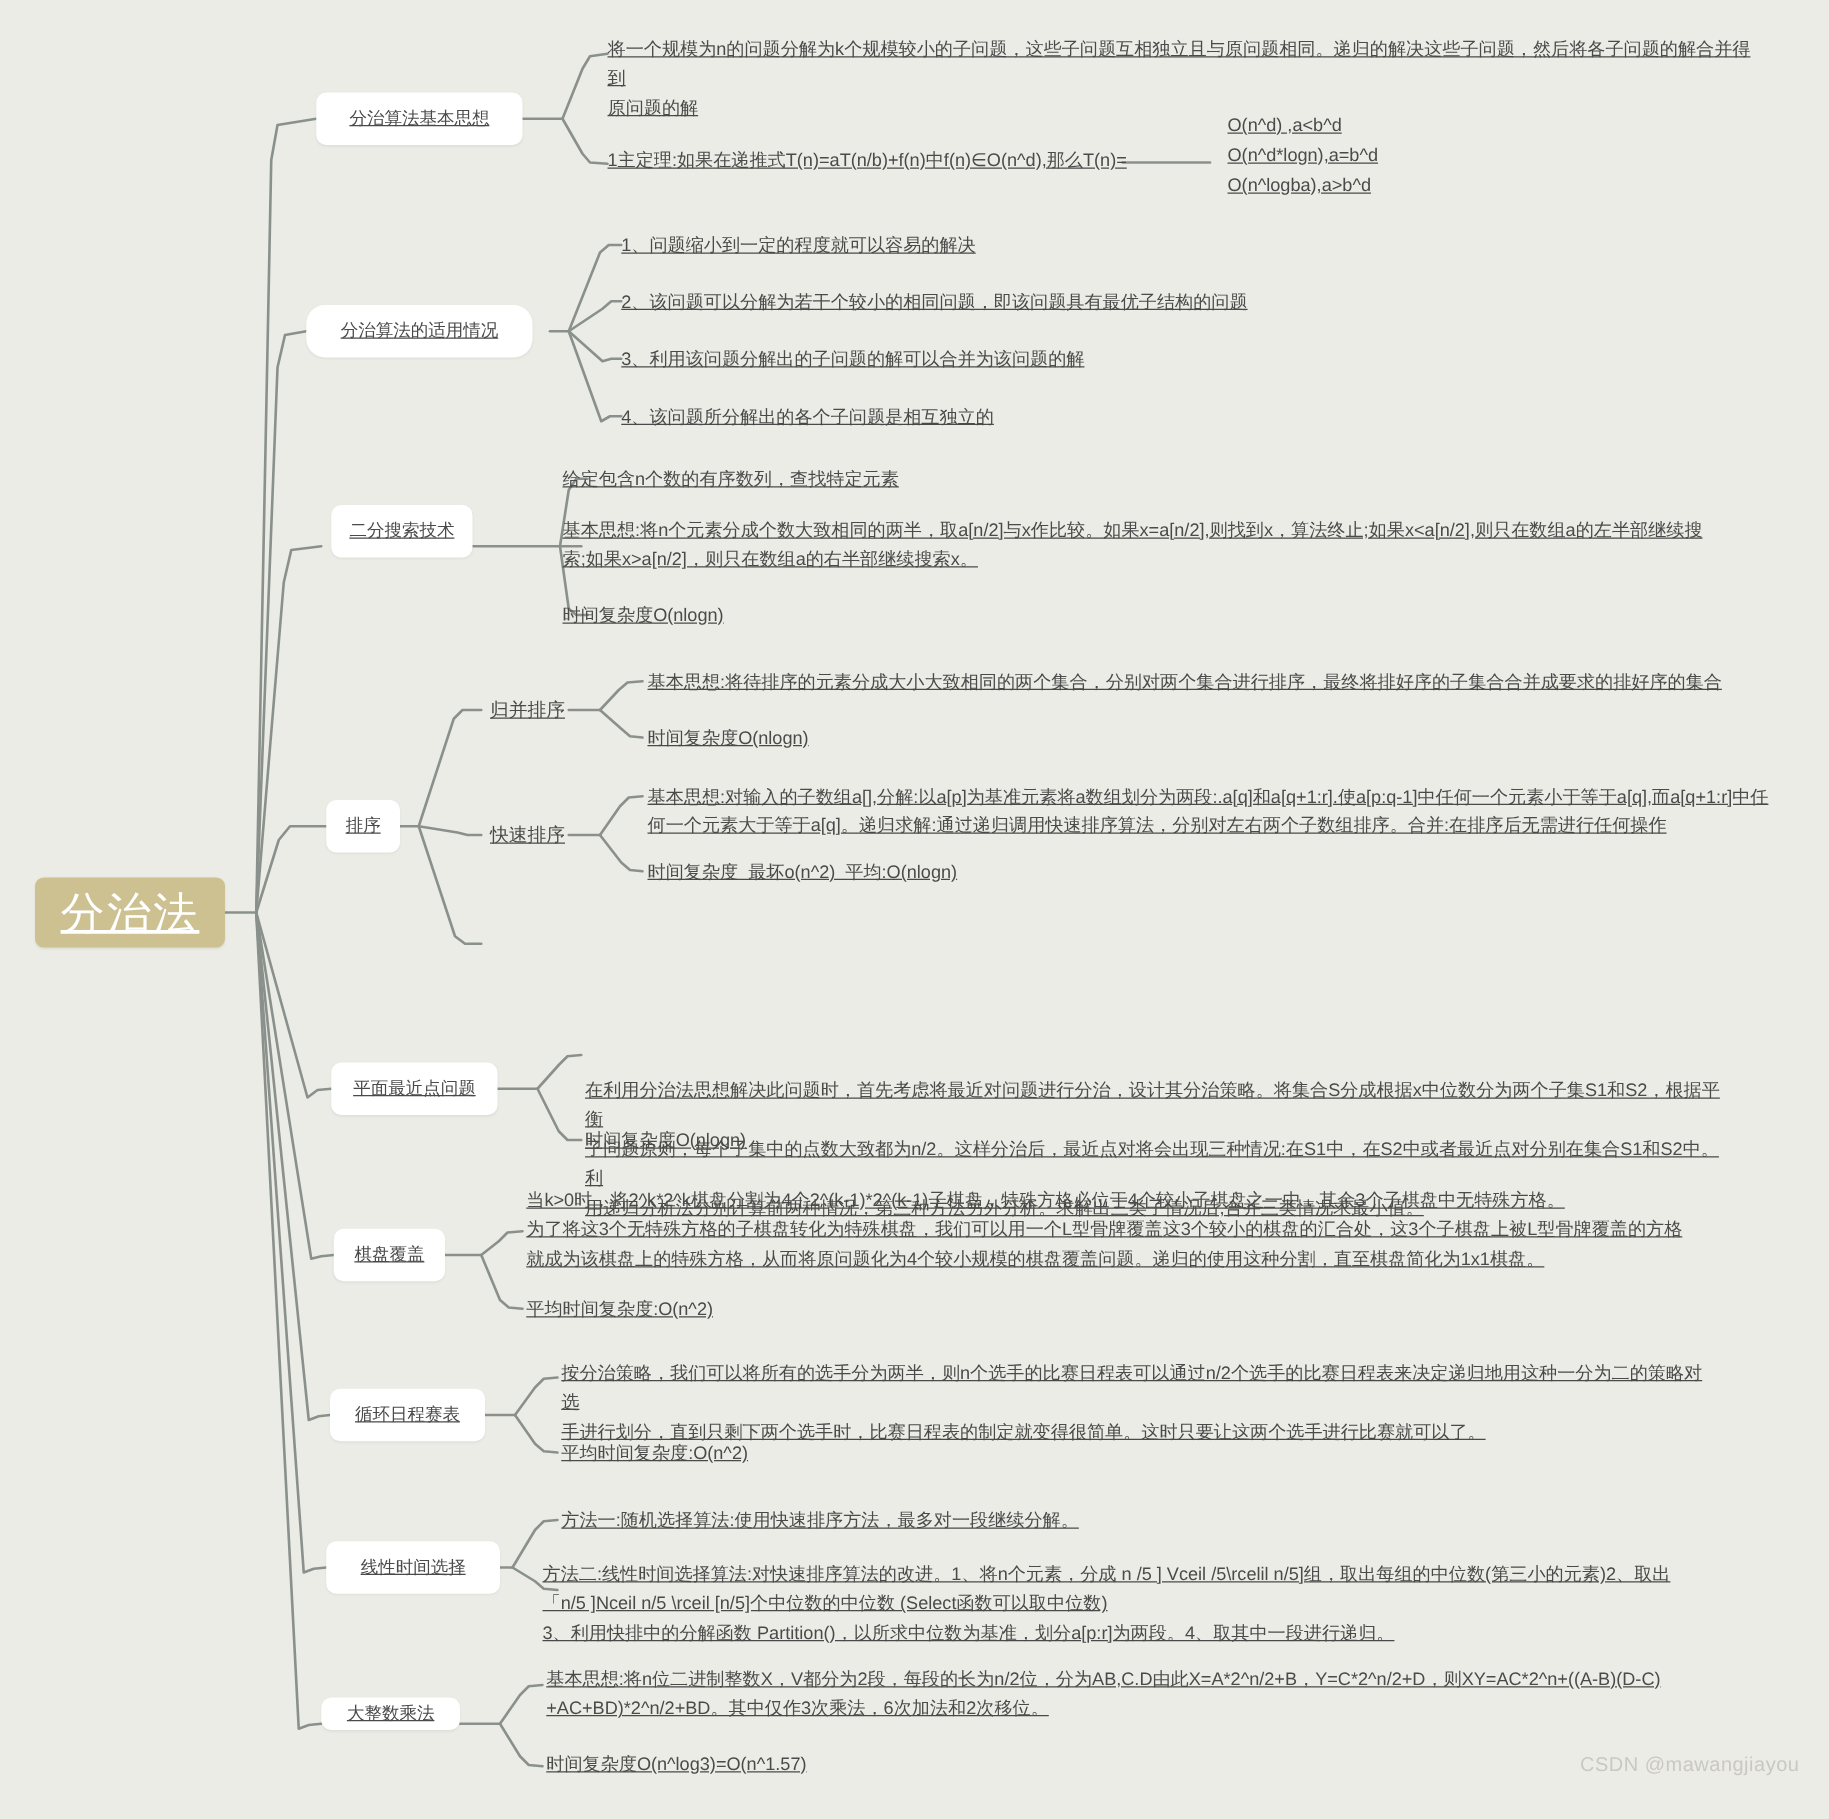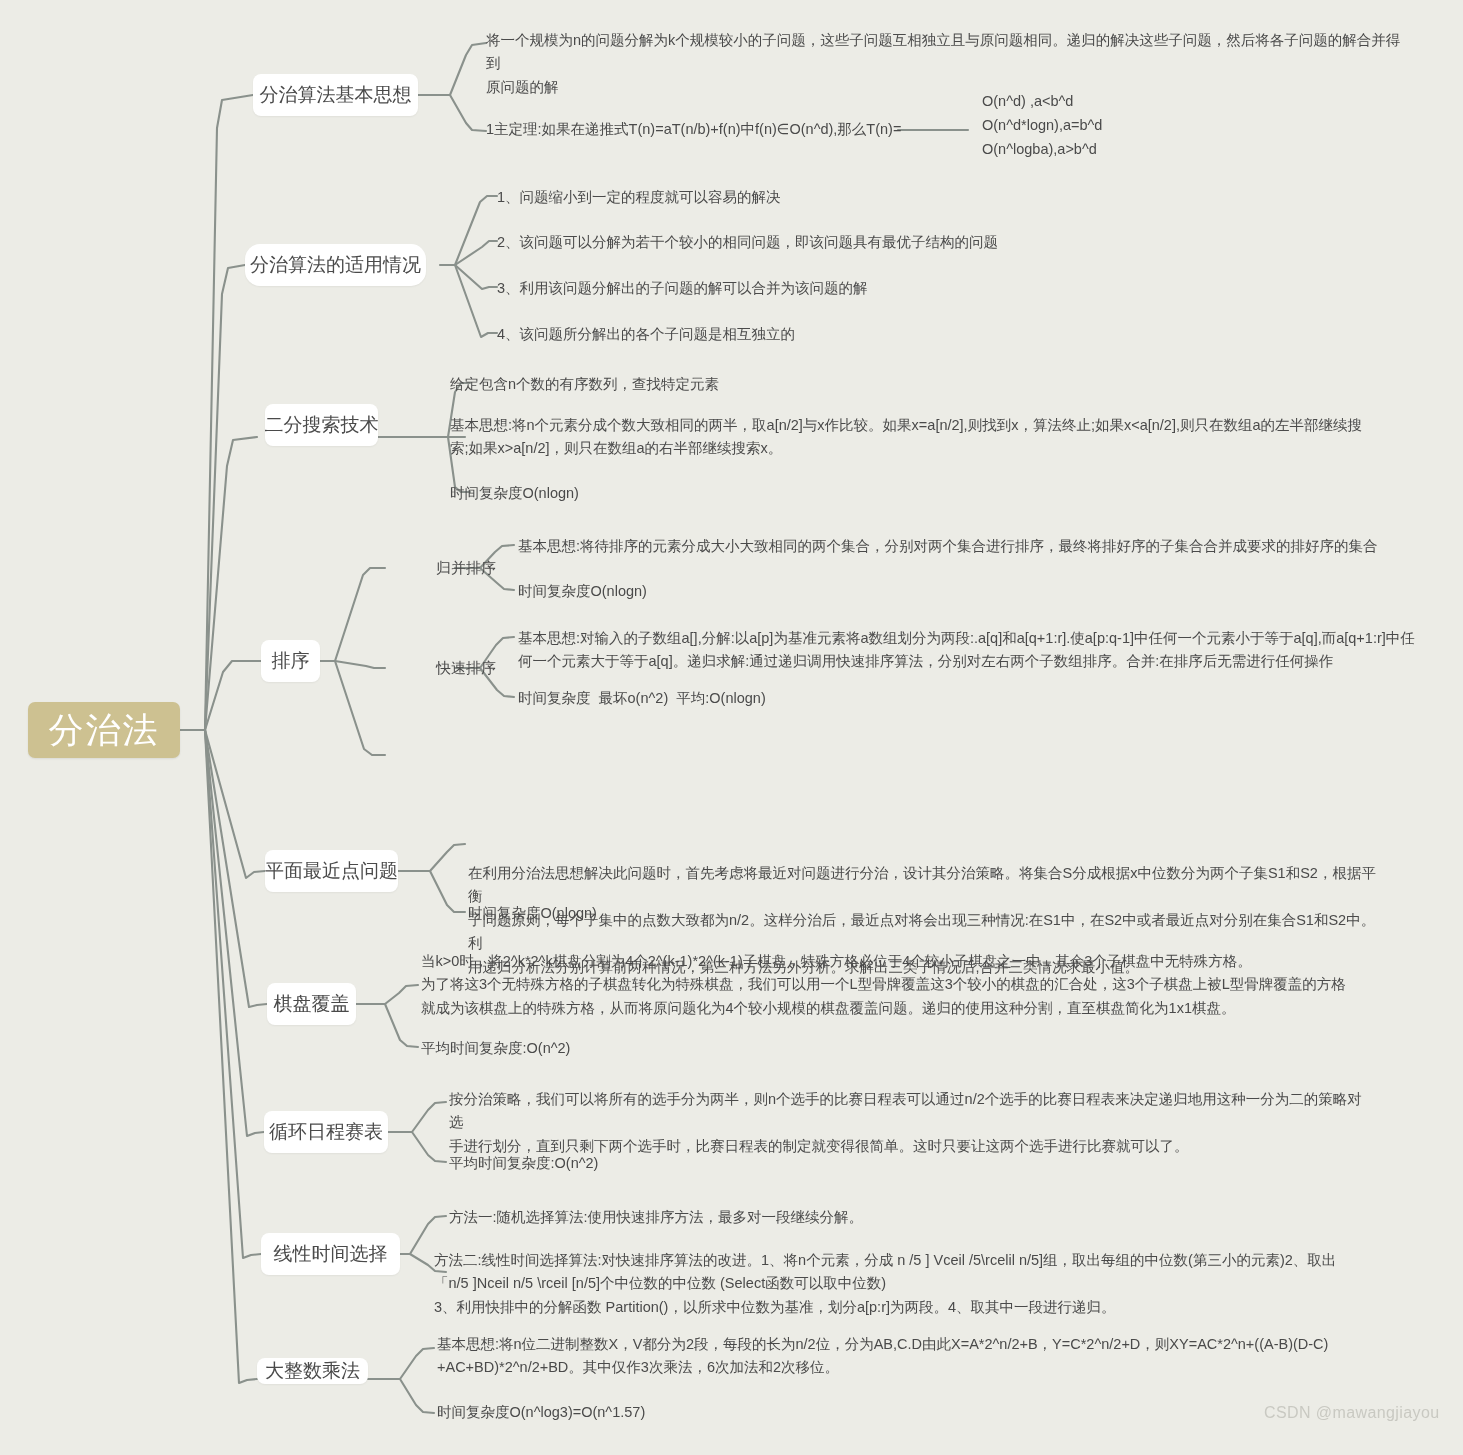--- a/index.html
+++ b/index.html
@@ -22,54 +22,54 @@
   #wires {
     position: absolute;
     left: 0; top: 0;
     width: 1463px;
     height: 1455px;
     pointer-events: none;
   }
   .node {
     position: absolute;
     box-sizing: border-box;
+    text-decoration: underline;
   }
   
   .root {
     background: #cdc191;
     border-radius: 7px;
     color: #ffffff;
     font-size: 35px;
     letter-spacing: 2px;
     display: flex;
     align-items: center;
     justify-content: center;
     box-shadow: 0 1px 2px rgba(0,0,0,0.08);
   }
   
   .l2 {
     background: #ffffff;
     border-radius: 8px;
-    font-size: 19px;
+    font-size: 14px;
     color: #4a4a4a;
     display: flex;
     align-items: center;
     justify-content: center;
     padding: 0 16px;
     white-space: nowrap;
     box-shadow: 0 1px 2px rgba(0,0,0,0.05);
   }
   
   .l3 {
     font-size: 15px;
     color: #4a4a4a;
     white-space: nowrap;
     display: flex;
     align-items: center;
-    margin-left: 44px;
   }
   
   .leaf {
     font-size: 14.5px;
     line-height: 1.62;
     color: #4a4a4a;
     white-space: pre-wrap;
   }
   .watermark {
     position: absolute;

